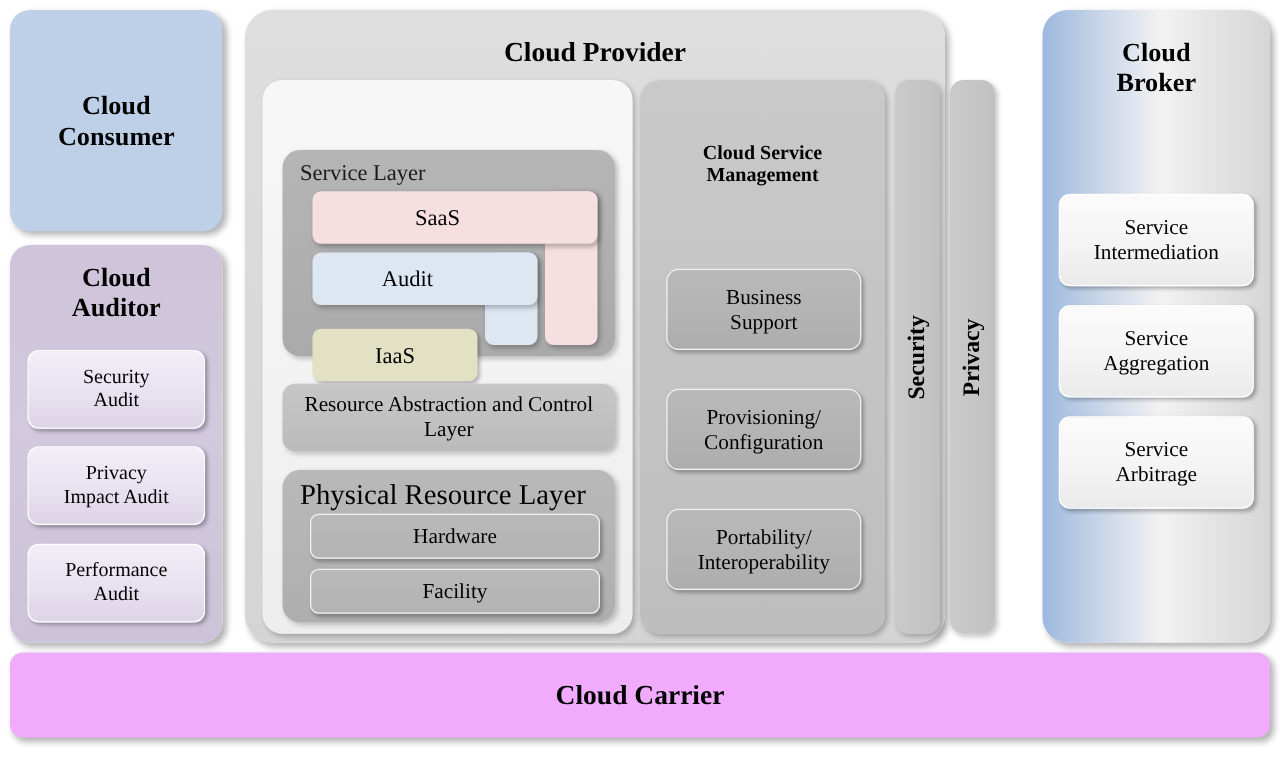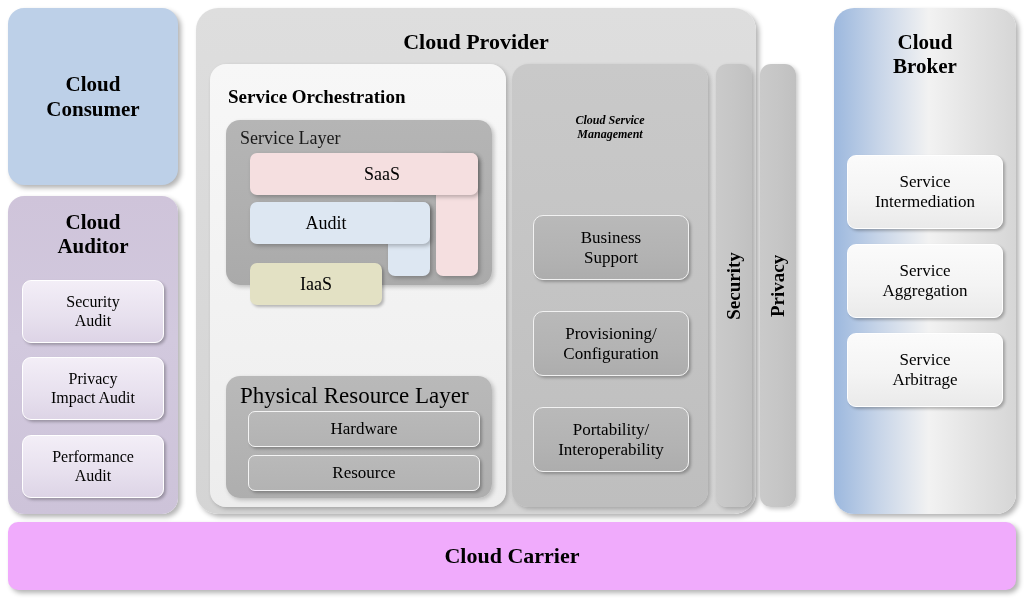--- a/index.html
+++ b/index.html
@@ -149,21 +149,20 @@
     background: #f5dfe0;
     border-radius: 7px;
     box-shadow: 2px 2px 4px rgba(0,0,0,0.26);
   }
   #saas-shape .lbl {
     position: absolute;
     left: 0; top: 0; width: 200px; height: 42px;
     display: flex; align-items: center; justify-content: center;
     font-size: 18px;
     z-index: 3;
-    margin-left: 32px;
   }
 
   
   #paas-shape { left: 24px; top: 82px; }
   #paas-shape .arm-h {
     left: 0; top: 0; width: 180px; height: 42px;
     background: #dde7f2;
     border-radius: 7px;
     box-shadow: 2px 2px 4px rgba(0,0,0,0.26);
   }
@@ -225,23 +224,22 @@
   
   #cloud-service-management {
     left: 316px; top: 56px; width: 196px; height: 443px;
     border-radius: 16px;
     background: linear-gradient(180deg, #c9c9c9 0%, #c4c4c4 50%, #bebebe 100%);
     display: block;
   }
   #cloud-service-management > .hdr {
     position: absolute;
     left: 0; top: 50px; width: 100%;
-    font-size: 12px;
-    font-weight: bold;
-    font-style: italic;
+    font-size: 16px;
+    font-weight: bold;
   }
   .csm-item {
     position: absolute;
     left: 21px;
     width: 156px;
     height: 65px;
     border-radius: 10px;
     background: linear-gradient(180deg, #b9b9b9 0%, #b3b3b3 60%, #adadad 100%);
     border: 1.5px solid #f2f2f2;
     font-size: 17px;
@@ -331,21 +329,20 @@
       <span>Performance<br>Audit</span>
     </div>
   </div>
 
   <div class="box shadow" id="cloud-provider">
 
     <div class="hdr">Cloud Provider</div>
 
     <div class="box shadow-soft" id="service-orchestration">
 
-      <div class="hdr">Service Orchestration</div>
 
       <div class="box shadow-soft" id="service-layer">
         <div class="hdr">Service Layer</div>
 
         <div class="lshape" id="saas-shape">
           <div class="arm-v"></div>
           <div class="arm-h"></div>
           <div class="lbl">SaaS</div>
         </div>
 
@@ -353,29 +350,32 @@
           <div class="arm-v"></div>
           <div class="arm-h"></div>
           <div class="lbl">Audit</div>
         </div>
 
         <div class="box shadow-tiny" id="iaas-shape">
           <span>IaaS</span>
         </div>
       </div>
 
+      <div class="box shadow-soft" id="resource-abstraction">
+        <span>Resource Abstraction and Control Layer</span>
+      </div>
 
       <div class="box shadow-soft" id="physical-resource">
         <div class="hdr">Physical Resource Layer</div>
 
         <div class="box shadow-tiny phys-item" id="phys-item-0">
           <span>Hardware</span>
         </div>
         <div class="box shadow-tiny phys-item" id="phys-item-1">
-          <span>Resource</span>
+          <span>Facility</span>
         </div>
       </div>
     </div>
 
     <div class="box shadow-soft" id="cloud-service-management">
       <div class="hdr">Cloud Service<br>Management</div>
 
       <div class="box shadow-tiny csm-item" id="csm-item-0">
         <span>Business<br>Support</span>
       </div>

